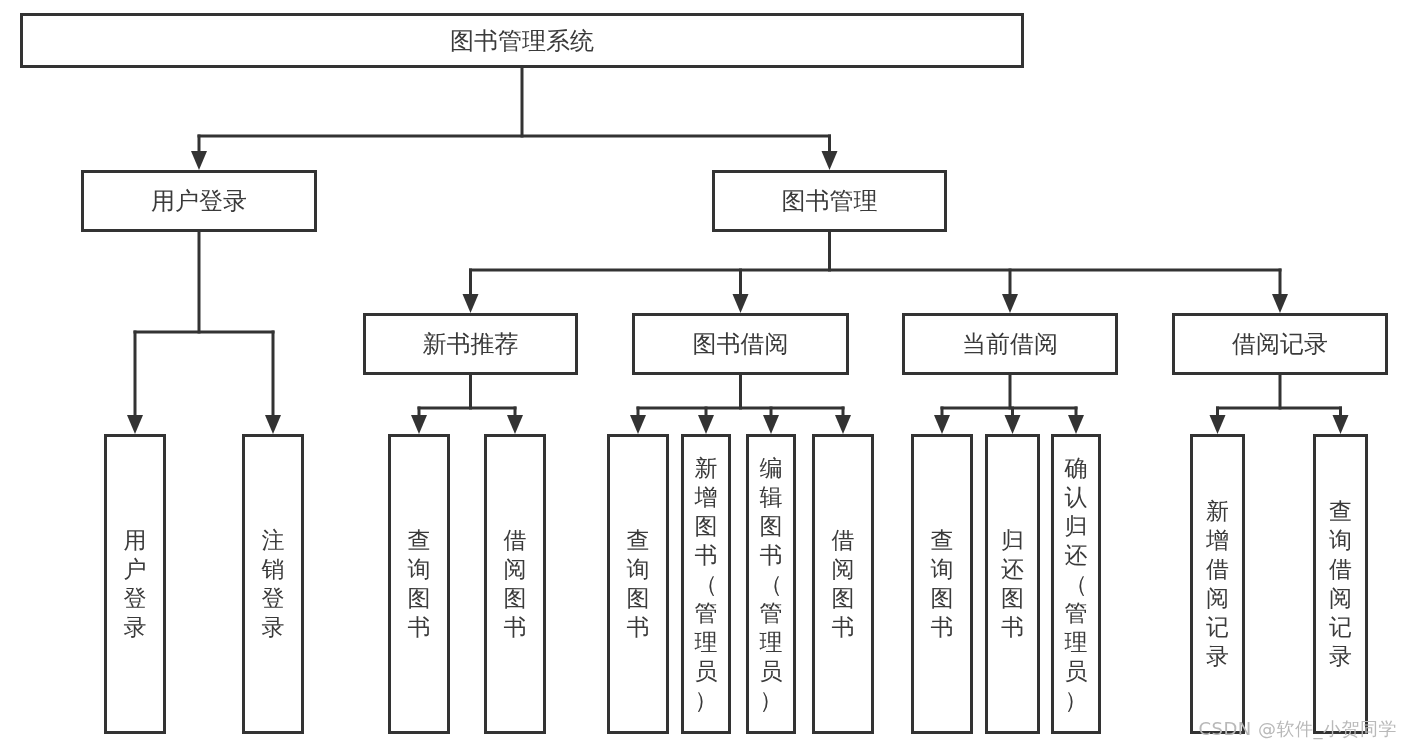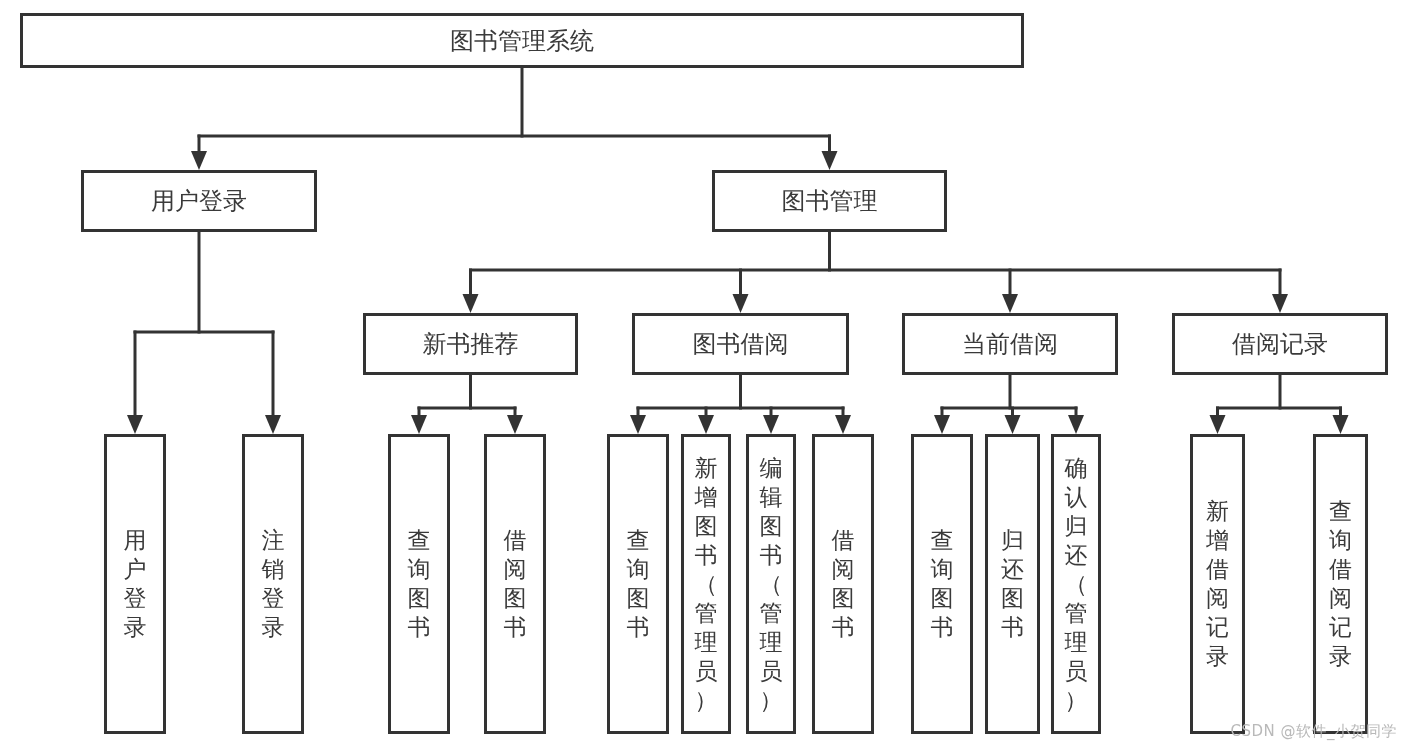--- a/index.html
+++ b/index.html
@@ -51,21 +51,21 @@
     fill: #3a3a3a;
     font-family: "DejaVu Sans", "Liberation Sans", sans-serif;
     font-size: 23px;
     text-anchor: middle;
   }
   .watermark {
     position: absolute;
     right: 8px;
     bottom: 6px;
     font-family: "DejaVu Sans", "Liberation Sans", sans-serif;
-    font-size: 15px;
+    font-size: 18px;
     color: #b9b9b9;
     white-space: nowrap;
     letter-spacing: 0.5px;
   }
 </style>
 </head>
 <body>
 
 <div id="diagram-root">
   <svg class="flow" viewBox="0 0 1405 747" xmlns="http://www.w3.org/2000/svg">

